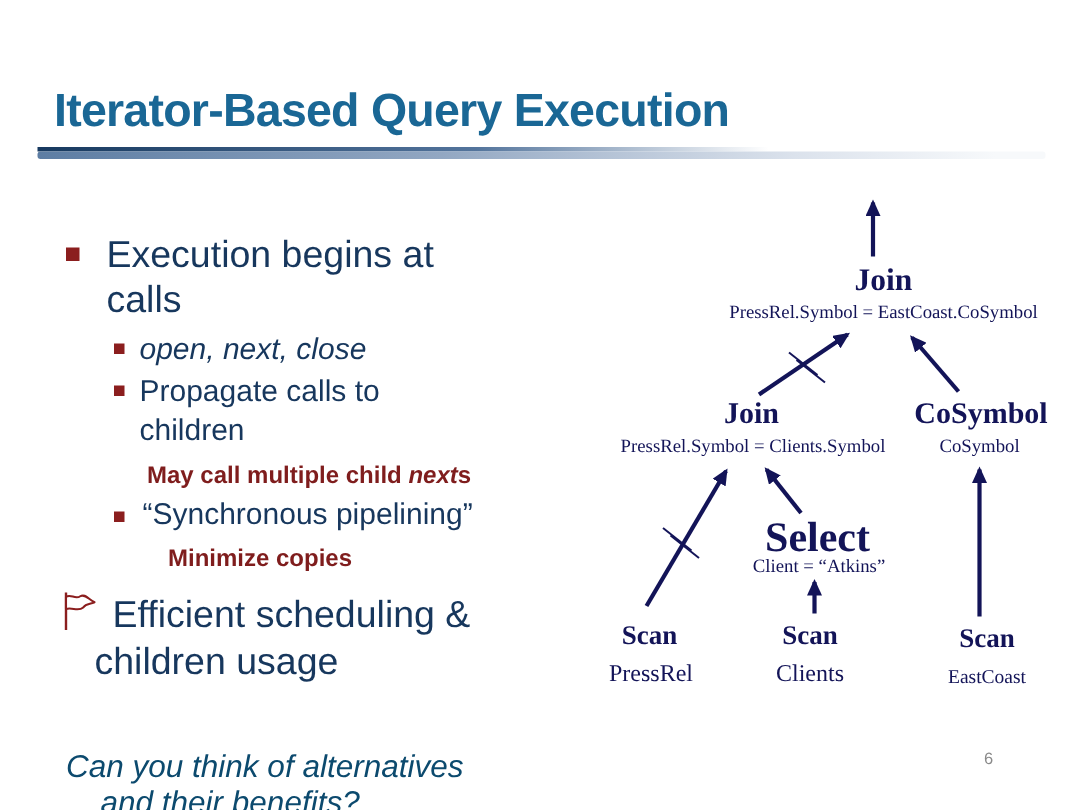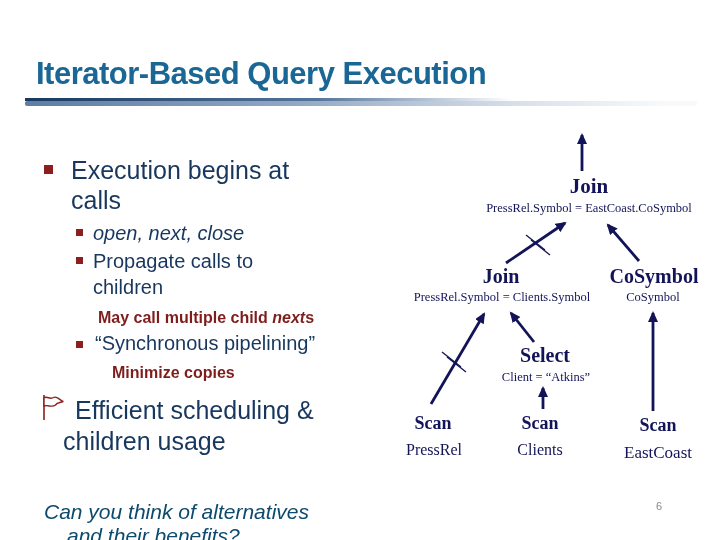--- a/index.html
+++ b/index.html
@@ -76,31 +76,31 @@
 
 <div class="abs dnode" style="left:589px;top:175px;font-size:21px">Join</div>
 <div class="abs dcap" style="left:589px;top:202px">PressRel.Symbol = EastCoast.CoSymbol</div>
 
 <div class="abs dnode" style="left:501px;top:265px;font-size:20px">Join</div>
 <div class="abs dcap" style="left:502px;top:291px">PressRel.Symbol = Clients.Symbol</div>
 
 <div class="abs dnode" style="left:654px;top:265px;font-size:20px">CoSymbol</div>
 <div class="abs dcap" style="left:653px;top:291px">CoSymbol</div>
 
-<div class="abs dnode" style="left:545px;top:344px;font-size:20px">Select</div>
+<div class="abs dnode" style="left:545px;top:344px;font-size:28px">Select</div>
 <div class="abs dcap" style="left:546px;top:371px">Client = “Atkins”</div>
 
 <div class="abs dnode" style="left:433px;top:414px;font-size:18px">Scan</div>
 <div class="abs dcap" style="left:434px;top:441px;font-size:16px">PressRel</div>
 
 <div class="abs dnode" style="left:540px;top:414px;font-size:18px">Scan</div>
 <div class="abs dcap" style="left:540px;top:441px;font-size:16px">Clients</div>
 
 <div class="abs dnode" style="left:658px;top:416px;font-size:18px">Scan</div>
-<div class="abs dcap" style="left:658px;top:444px;font-size:17px">EastCoast</div>
+<div class="abs dcap" style="left:658px;top:444px;font-size:13px">EastCoast</div>
 
 <svg class="arrows" width="720" height="540" viewBox="0 0 720 540">
   <defs>
     <marker id="ah" markerUnits="userSpaceOnUse" markerWidth="12" markerHeight="10" refX="9" refY="5" orient="auto">
       <path d="M0,0 L11,5 L0,10 Z" fill="#131458"></path>
     </marker>
   </defs>
 
   <line x1="582" y1="171" x2="582" y2="135" stroke-width="2.8" marker-end="url(#ah)"></line>
 

